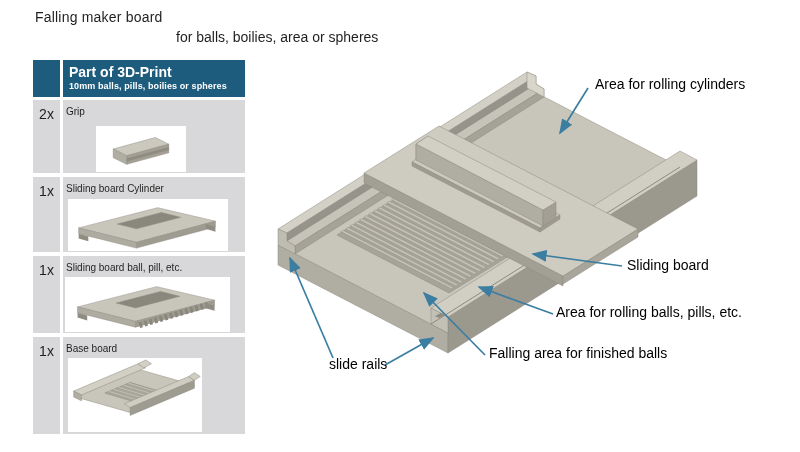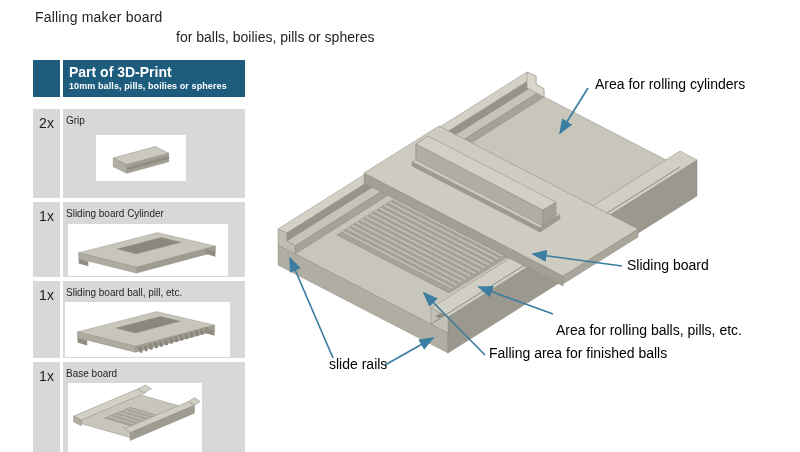--- a/index.html
+++ b/index.html
@@ -2,21 +2,21 @@
 <html><head>
 <meta charset="utf-8">
 <style>
   html,body{margin:0;padding:0;background:#fff;}
   #stage{position:relative;width:800px;height:452px;background:#ffffff;overflow:hidden;
          font-family:"Liberation Sans",sans-serif;color:#1f1f1f;}
   .title{position:absolute;left:35px;top:9px;font-size:14px;font-weight:500;letter-spacing:.2px;}
   .subtitle{position:absolute;left:176px;top:29px;font-size:14px;font-weight:500;}
   
   .ptable{position:absolute;left:33px;top:60px;width:212px;}
-  .phead{display:flex;height:37px;margin-bottom:12px;}
+  .phead{display:flex;height:37px;margin-bottom:3px;}
   .phead .qcell{width:27px;background:#1d5c7c;margin-right:3px;}
   .phead .hmain{flex:1;background:#1d5c7c;color:#fff;padding:4px 0 0 6px;box-sizing:border-box;}
   .phead .ht{font-size:14px;font-weight:bold;line-height:16px;}
   .phead .hs{font-size:9px;font-weight:bold;margin-top:1px;letter-spacing:.1px;}
   .prow{display:flex;margin-bottom:4px;}
   .prow .qcell{width:27px;background:#d8d8da;margin-right:3px;font-size:14px;
                padding-top:6px;text-align:center;box-sizing:border-box;}
   .prow .ncell{flex:1;background:#d8d8da;position:relative;box-sizing:border-box;
                padding:6px 0 0 3px;font-size:10px;}
   .imgbox{position:absolute;background:#fff;display:flex;align-items:center;justify-content:center;}
@@ -25,32 +25,32 @@
   .ann{position:absolute;font-size:14px;white-space:nowrap;color:#000000;}
   svg polygon, svg line{shape-rendering:geometricPrecision;}
   .edge{stroke:#8e8b81;stroke-width:0.5;}
 </style>
 </head>
 <body>
 
 <div id="stage">
 
   <div class="title">Falling maker board</div>
-  <div class="subtitle">for balls, boilies, pills or spheres</div>
+  <div class="subtitle">for balls, boilies, area or spheres</div>
 
   <div class="ptable">
     <div class="phead">
       <div class="qcell"></div>
       <div class="hmain">
         <div class="ht">Part of 3D-Print</div>
         <div class="hs">10mm balls, pills, boilies or spheres</div>
       </div>
     </div>
 
-    <div class="prow" style="height:89px">
+    <div class="prow" style="height:73px">
       <div class="qcell">2x</div>
       <div class="ncell">
         <span>Grip</span>
         <div class="imgbox" style="left:33px;top:26px;width:90px;height:46px;">
           <svg width="90" height="46" viewBox="0 0 90 48">
             <polygon class="edge" points="16,24 60,12 74,19 30,31" fill="#cbc8be"></polygon>
             <polygon class="edge" points="30,31 74,19 74,28 30,40" fill="#a39f95"></polygon>
             <polygon class="edge" points="16,24 30,31 30,40 16,33" fill="#b0ada3"></polygon>
             <polygon points="30,34 74,22 74,25 30,37" fill="#8f8c82"></polygon>
           </svg>
@@ -187,17 +187,17 @@
       <line x1="367" y1="211" x2="278" y2="199" marker-end="url(#ah)"></line>
       <line x1="298" y1="259" x2="224" y2="232" marker-end="url(#ah)"></line>
       <line x1="230" y1="300" x2="169" y2="238" marker-end="url(#ah)"></line>
       <line x1="78" y1="303" x2="35" y2="203" marker-end="url(#ah)"></line>
       <line x1="130" y1="310" x2="178" y2="283" marker-end="url(#ah)"></line>
     </g>
   </svg>
 
   <div class="ann" style="left:595px;top:76px;">Area for rolling cylinders</div>
   <div class="ann" style="left:627px;top:257px;">Sliding board</div>
-  <div class="ann" style="left:556px;top:322px;text-align:right;">Area for rolling balls, pills, etc.</div>
+  <div class="ann" style="left:556px;top:304px;text-align:right;">Area for rolling balls, pills, etc.</div>
   <div class="ann" style="left:489px;top:345px;">Falling area for finished balls</div>
   <div class="ann" style="left:329px;top:356px;">slide rails</div>
 
 </div>
 
 </body></html>

